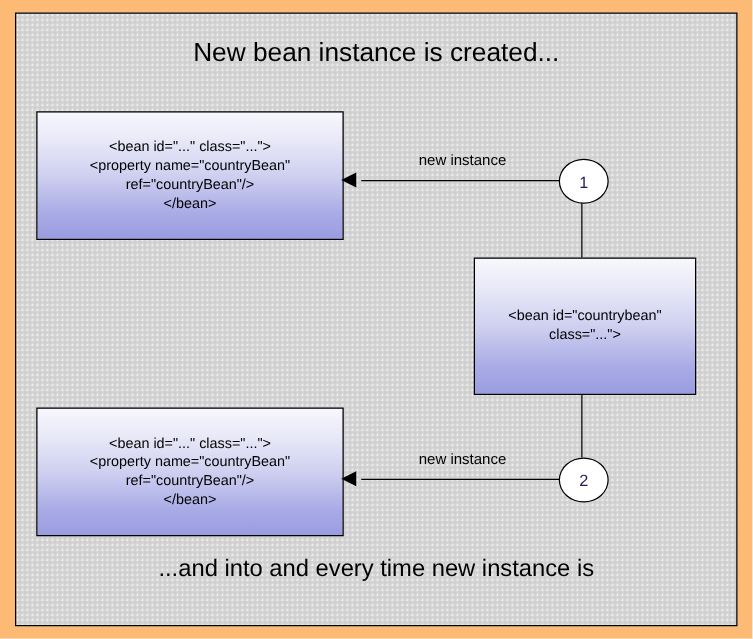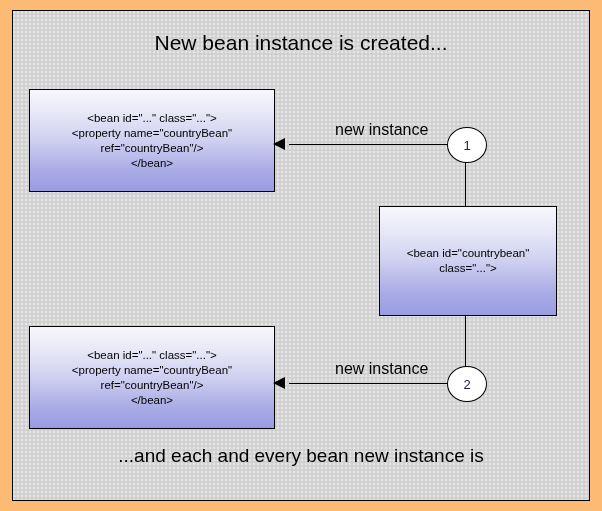--- a/index.html
+++ b/index.html
@@ -135,21 +135,21 @@
     justify-content: center;
     font-size: 13px;
     color: #1b1b5a;
   }
   #circle-1 { left: 434px; top: 116px; }
   #circle-2 { left: 434px; top: 355px; }
 
   
   .edge-label {
     position: absolute;
-    font-size: 16px;
+    font-size: 12px;
     color: #000000;
     white-space: nowrap;
     padding-left: 16px;
   }
   #label-1 { left: 306px; top: 110px; }
   #label-2 { left: 306px; top: 349px; }
 </style>
 </head>
 <body>
 
@@ -191,17 +191,17 @@
     <div id="arrow2-head"></div>
     <div id="label-2" class="edge-label">new instance</div>
 
     <div id="vline-top" class="line-v"></div>
     <div id="vline-bottom" class="line-v"></div>
 
     <div id="circle-1" class="circle">1</div>
     <div id="circle-2" class="circle">2</div>
 
     <div class="caption">
-      <span class="cap-line">...and each and every bean new instance is</span>
+      <span class="cap-line">...and into and every time new instance is</span>
     </div>
 
   </div>
 </div>
 
 </body></html>

